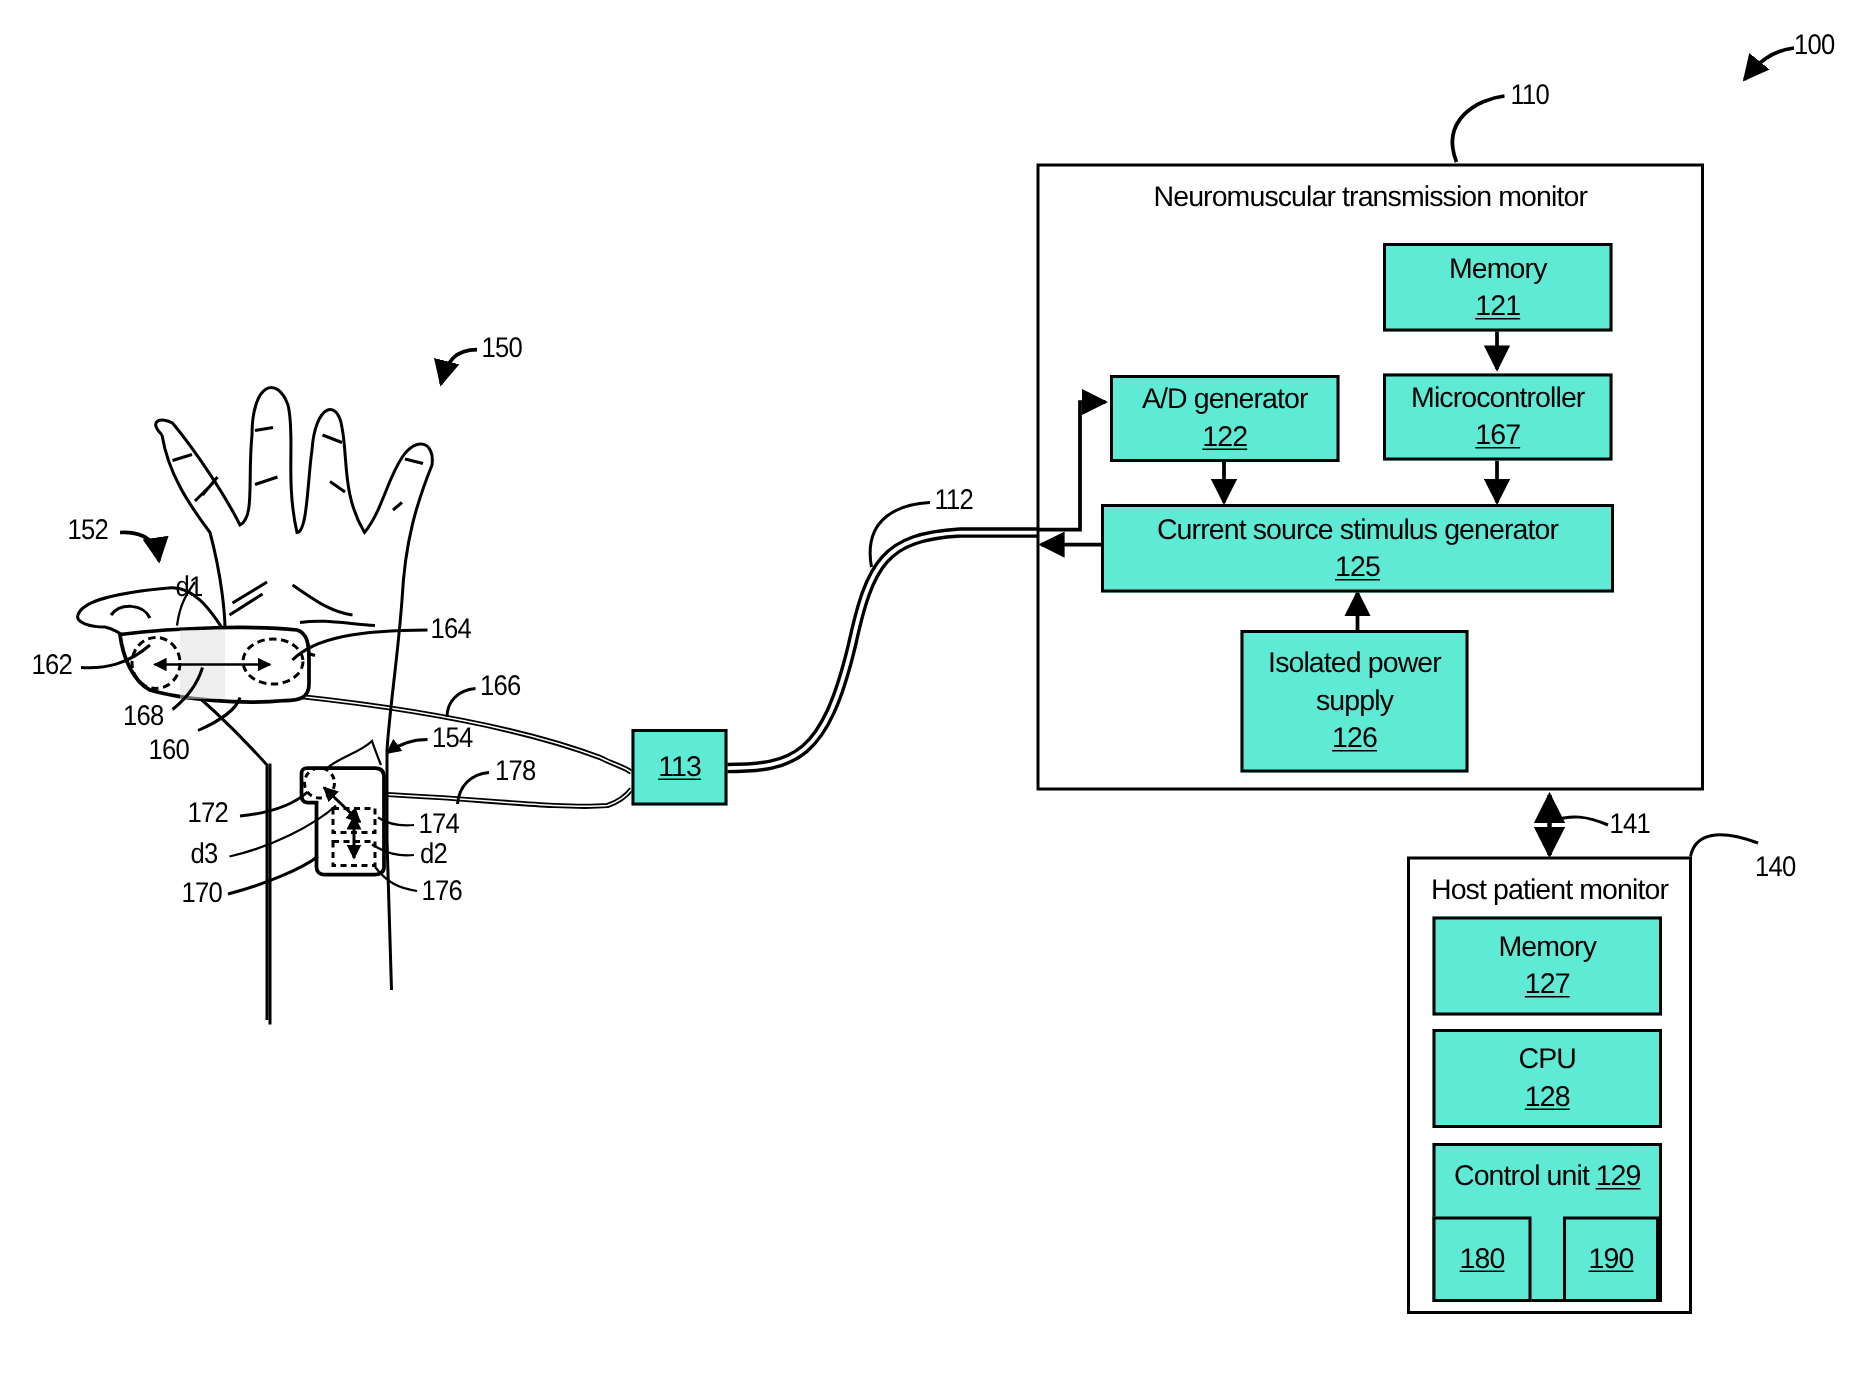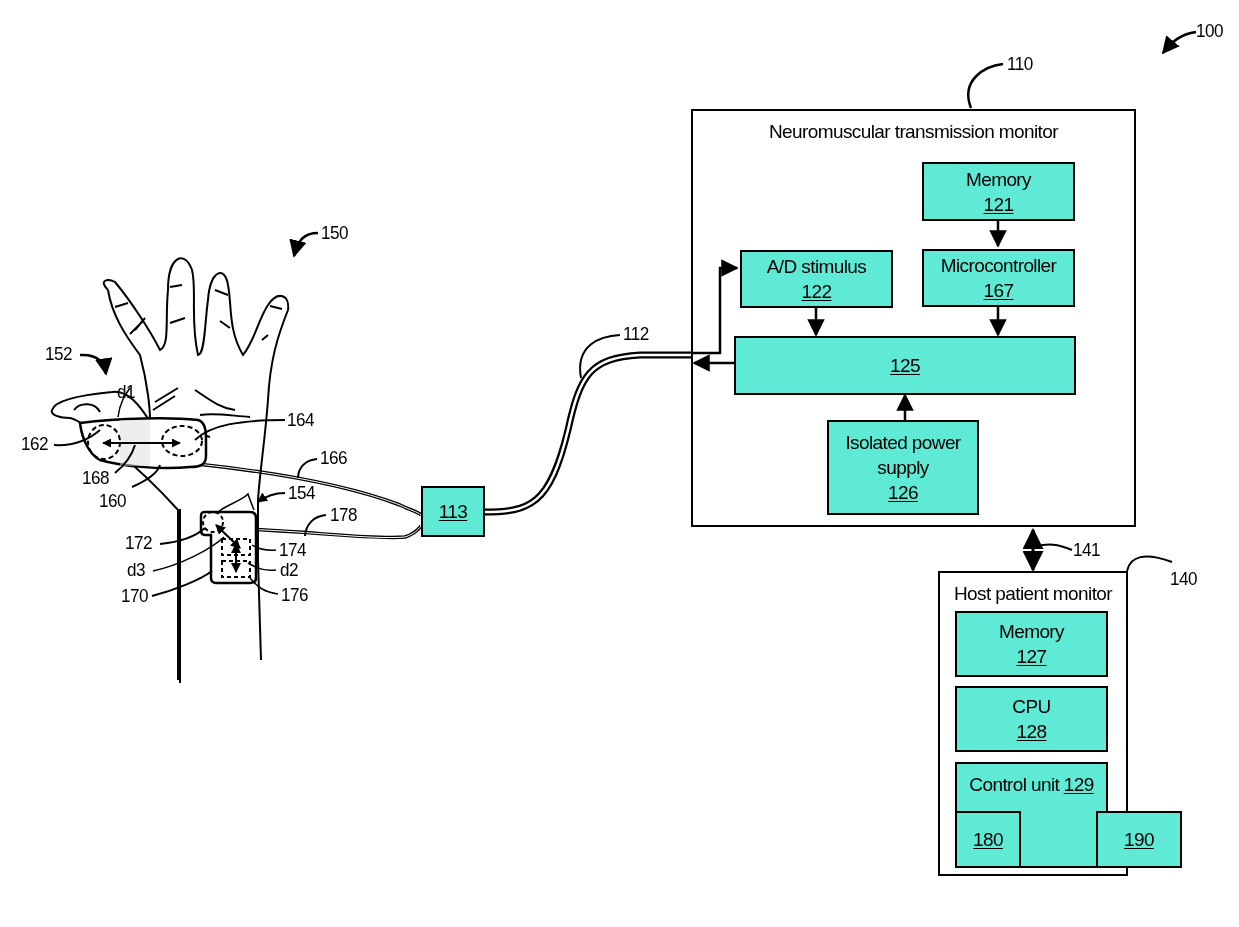--- a/index.html
+++ b/index.html
@@ -135,32 +135,33 @@
   <div class="title" style="left:0;right:0;top:10px;">Neuromuscular transmission monitor</div>
 </div>
 <div class="box" style="left:922px;top:162px;width:153px;height:59px;">
   <div class="center-wrap">
       <span class="boxtext">Memory</span>
       <span class="boxtext ref">121</span>
     </div>
 </div>
 <div class="box" style="left:740px;top:250px;width:153px;height:58px;">
   <div class="center-wrap">
-      <span class="boxtext">A/D stimulus</span>
+      <span class="boxtext">A/D generator</span>
       <span class="boxtext ref">122</span>
     </div>
 </div>
 <div class="box" style="left:922px;top:249px;width:153px;height:58px;">
   <div class="center-wrap">
       <span class="boxtext">Microcontroller</span>
       <span class="boxtext ref">167</span>
     </div>
 </div>
 <div class="box" style="left:734px;top:336px;width:342px;height:59px;">
   <div class="center-wrap">
+      <span class="boxtext">Current source stimulus generator</span>
       <span class="boxtext ref">125</span>
     </div>
 </div>
 <div class="box" style="left:827px;top:420px;width:152px;height:95px;">
   <div class="center-wrap">
       <span class="boxtext">Isolated power</span>
       <span class="boxtext">supply</span>
       <span class="boxtext ref">126</span>
     </div>
 </div>
@@ -184,17 +185,17 @@
   <div style="position:absolute;left:0;right:0;top:8px;text-align:center;">
     <span class="boxtext">Control unit</span>
     <span class="boxtext ref">129</span>
   </div>
 </div>
 <div class="box" style="left:955px;top:811px;width:66px;height:57px;">
   <div class="center-wrap">
       <span class="boxtext ref">180</span>
     </div>
 </div>
-<div class="box" style="left:1096px;top:811px;width:86px;height:57px;">
+<div class="box" style="left:1042px;top:811px;width:64px;height:57px;">
   <div class="center-wrap">
       <span class="boxtext ref">190</span>
     </div>
 </div>
 
 </body></html>

